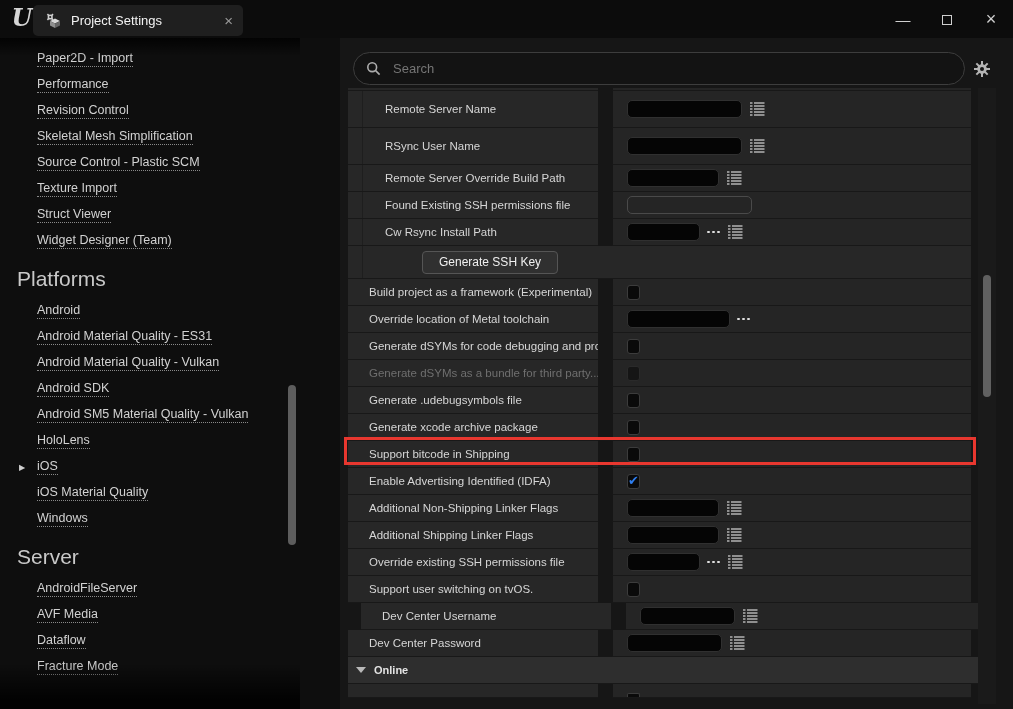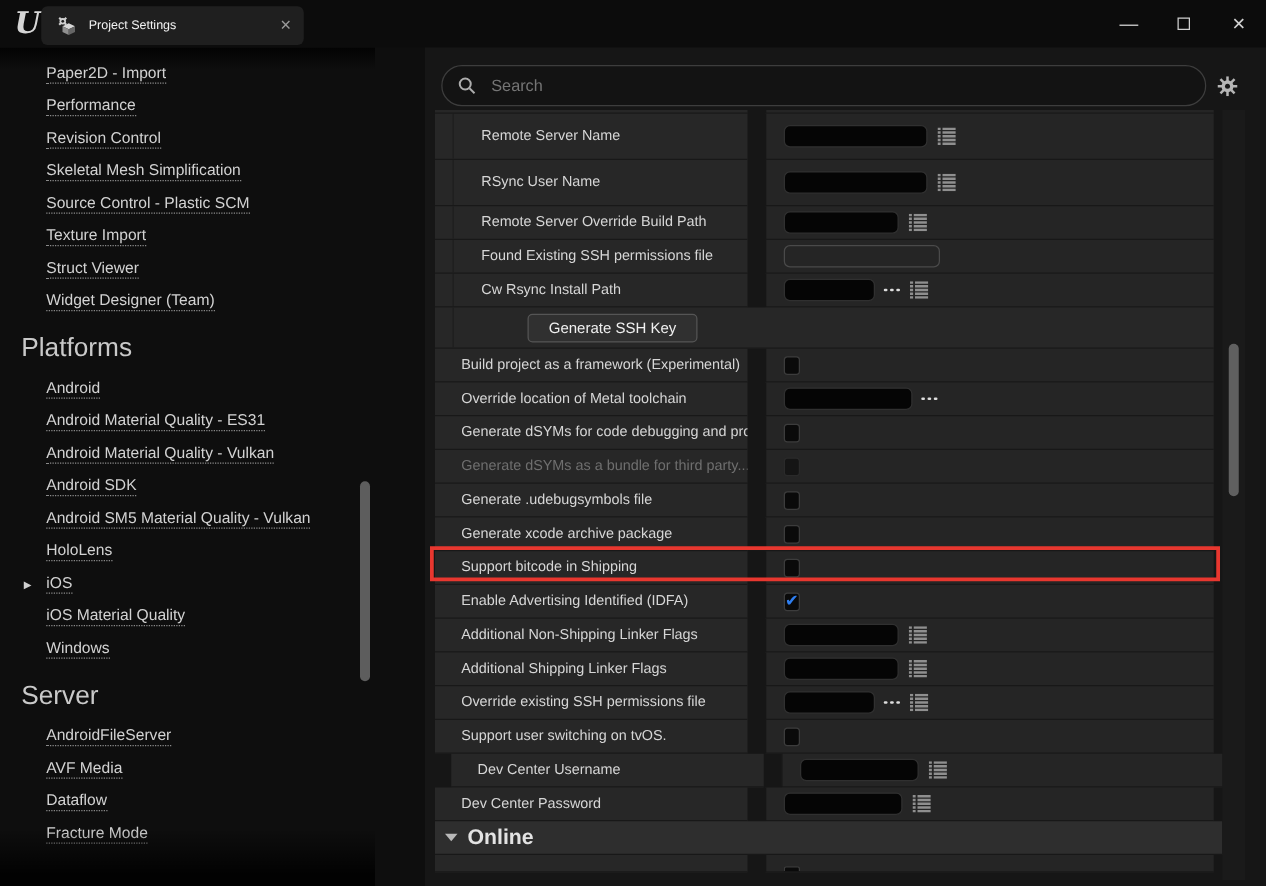--- a/index.html
+++ b/index.html
@@ -9,21 +9,21 @@
     background:#0e0e0e;font-family:"Liberation Sans","DejaVu Sans",sans-serif;
     color:#d4d4d4;
   }
   
   .titlebar{position:absolute;left:0;top:0;right:0;height:38px;background:#0c0c0c;}
   .ue-logo{position:absolute;left:9px;top:3px;width:26px;height:30px;
     font-family:"DejaVu Serif","Liberation Serif",serif;font-weight:bold;font-style:italic;
     font-size:24px;color:#d6d6d6;text-align:center;line-height:30px;}
   .tab{position:absolute;left:33px;top:5px;width:210px;height:31px;background:#1f1f1f;
     border-radius:5px;display:flex;align-items:center;padding:0 10px 0 13px;}
-  .tab-label{font-size:10px;color:#f2f2f2;margin-left:9px;flex:1;}
+  .tab-label{font-size:13px;color:#f2f2f2;margin-left:9px;flex:1;}
   .tab-close{color:#9a9a9a;font-size:15px;line-height:15px;cursor:default;}
   .win-controls{position:absolute;right:0;top:0;height:38px;display:flex;align-items:center;}
   .win-btn{width:44px;text-align:center;color:#d0d0d0;font-size:15px;}
   .win-btn .sq{display:inline-block;width:10px;height:10px;border:1.5px solid #cfcfcf;}
   
   .sidebar{position:absolute;left:0;top:38px;width:300px;bottom:0;background:#0e0e0e;overflow:hidden;}
   .side-list{padding-top:8px;}
   .side-link{height:26px;display:flex;align-items:center;padding-left:37px;position:relative;
     font-size:12.5px;color:#d2d2d2;white-space:nowrap;}
   .side-link .lnk{border-bottom:1px dotted #8a8a8a;padding-bottom:1px;cursor:pointer;}
@@ -62,21 +62,21 @@
   .checkmark{color:#2e7ef0;font-size:13px;font-weight:bold;line-height:13px;margin-top:-1px;}
   .dots{display:flex;gap:2.5px;margin-left:7px;align-items:center;}
   .dots i{width:2.5px;height:2.5px;border-radius:50%;background:#dedede;}
   .gridicon{margin-left:8px;display:block;}
   .ssh-btn{margin-left:37px;height:23px;padding:0 16px;background:#303030;border:1px solid #555;
     border-radius:4px;color:#f0f0f0;font-size:12px;font-family:inherit;display:flex;align-items:center;}
   .cat-header{grid-template-columns:1fr;}
   .cat-cell{background:#2e2e2e;border-bottom:1px solid #181818;display:flex;align-items:center;padding-left:8px;}
   .cat-tri{width:0;height:0;border-left:5px solid transparent;border-right:5px solid transparent;
     border-top:6px solid #b9b9b9;margin-right:8px;}
-  .cat-label{font-size:17px;font-weight:bold;color:#e3e3e3;}
+  .cat-label{font-size:11px;font-weight:bold;color:#e3e3e3;}
   .field-sliver{width:13px;height:4px;background:#0a0a0a;border:1px solid #3c3c3c;border-bottom:none;
     border-radius:2px 2px 0 0;align-self:flex-end;}
   
   .main-scroll-track{position:absolute;left:638px;top:50px;width:18px;height:616px;background:#1a1a1a;}
   .main-scroll-thumb{position:absolute;left:643px;top:237px;width:8px;height:122px;border-radius:4px;background:#606060;}
   
   .highlight-rect{position:absolute;left:344px;top:437px;width:632px;height:28px;
     border:3px solid #e8372f;pointer-events:none;z-index:50;}
 </style>
 </head>

